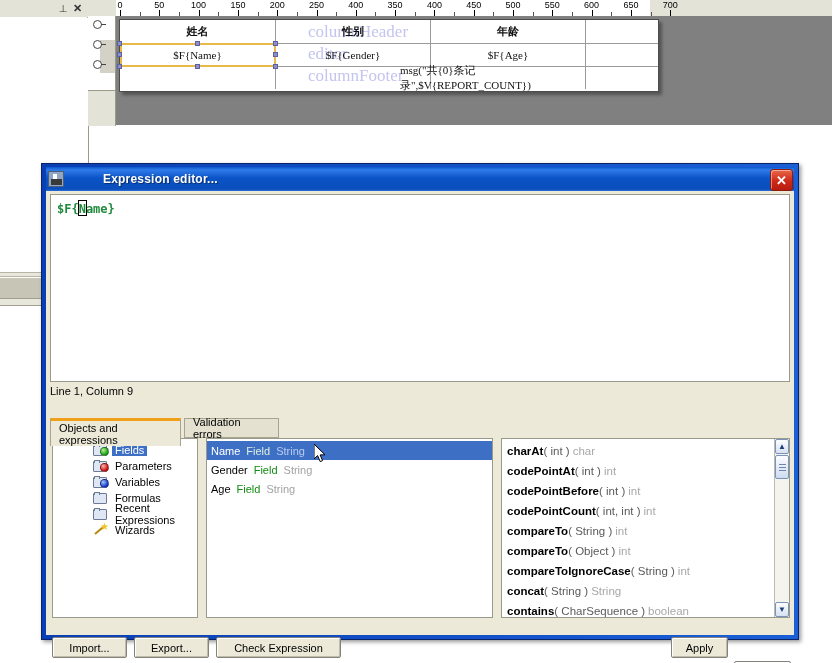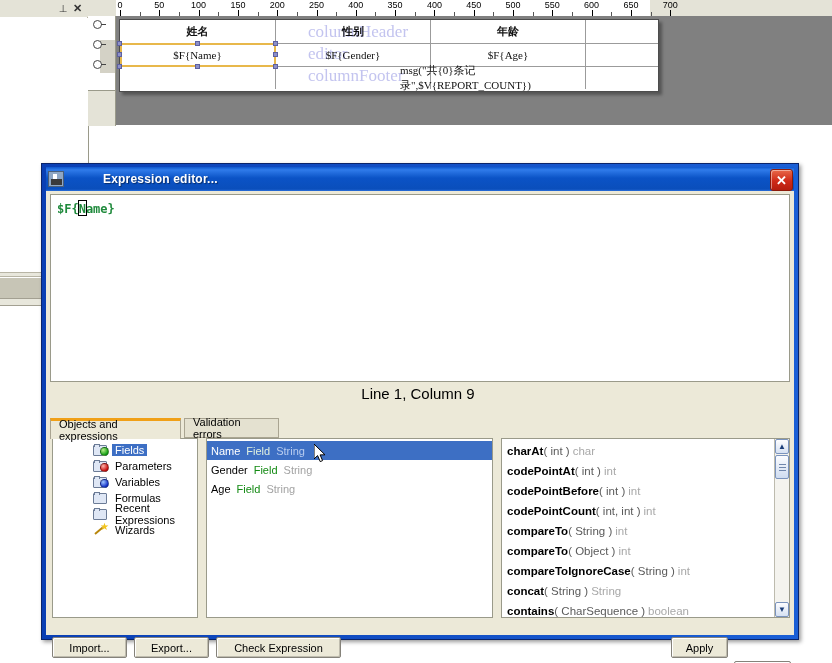--- a/index.html
+++ b/index.html
@@ -70,27 +70,27 @@
     display:flex;align-items:center;justify-content:center;box-shadow:inset 1px 1px 0 rgba(255,255,255,0.45);cursor:pointer;}
 
   .dlg-body{position:absolute;left:4px;top:27px;width:748px;height:444px;background:#ece9d8;}
 
   
   .expr-wrap{position:absolute;left:4px;top:3px;width:740px;height:188px;background:#fff;border:1px solid #9a9a8a;box-sizing:border-box;}
   .expr-inner{position:absolute;left:1px;top:1px;right:1px;bottom:1px;background:#fff;border:1px solid #ffffff;}
   .expr-text{position:absolute;left:4px;top:5px;font-family:"DejaVu Sans Mono","Liberation Mono",monospace;font-size:12px;font-weight:bold;color:#1f8a3c;white-space:pre;}
   .caret{position:absolute;left:25px;top:3px;width:9px;height:16px;border:1px solid #000;box-sizing:border-box;}
 
-  .status-line{position:absolute;left:4px;top:194px;width:740px;height:16px;text-align:center;font-size:15px;color:#000;box-sizing:border-box;padding-right:4px;}
+  .status-line{position:absolute;left:4px;top:194px;width:740px;height:16px;text-align:left;font-size:11px;color:#000;box-sizing:border-box;padding-right:4px;}
 
   
   .tabs{position:absolute;left:4px;top:227px;width:740px;height:20px;}
   .tab{position:absolute;top:0;height:20px;box-sizing:border-box;display:flex;align-items:center;justify-content:center;
        font-size:11px;color:#000;padding:0 8px;cursor:pointer;}
-  .tab.active{background:#ece9d8;border:1px solid #a9a491;border-bottom:none;border-top:3px solid #f0a018;z-index:3;height:21px;}
+  .tab.active{background:#ece9d8;border:1px solid #a9a491;border-bottom:none;border-top:3px solid #f0a018;z-index:3;height:28px;}
   .tab.inactive{background:#e4e1d0;border:1px solid #a9a491;border-bottom:1px solid #a9a491;z-index:1;}
 
   
   .pane{position:absolute;background:#fff;border:1px solid #9a9a8a;box-sizing:border-box;overflow:hidden;}
   .pane-tree{left:6px;top:247px;width:146px;height:180px;}
   .pane-list{left:160px;top:247px;width:287px;height:180px;}
   .pane-meth{left:455px;top:247px;width:289px;height:180px;}
 
   .tree-item{position:relative;height:16px;display:flex;align-items:center;padding-left:4px;font-size:11px;cursor:pointer;}
   .tree-item .lbl{padding:0 3px;}

